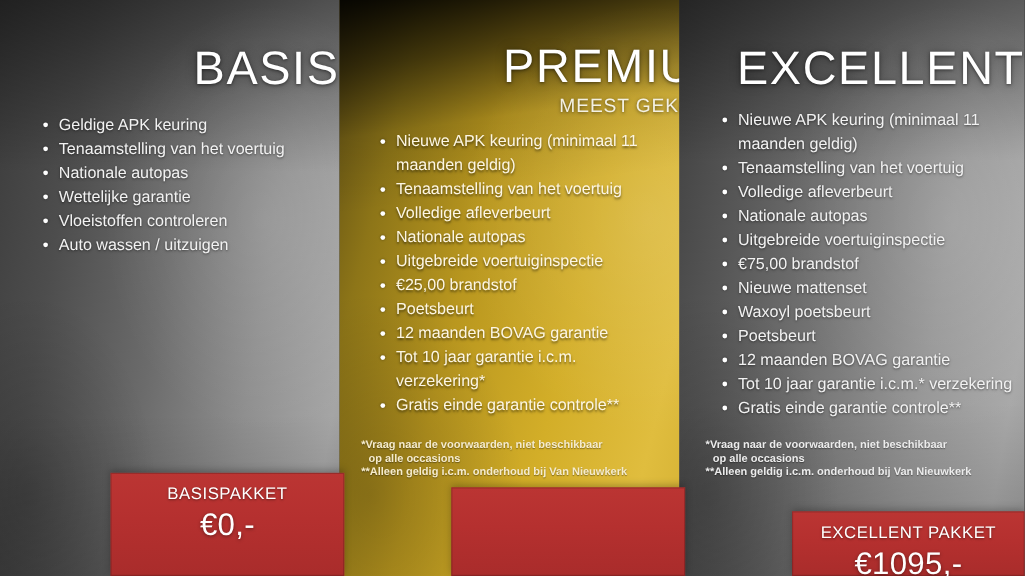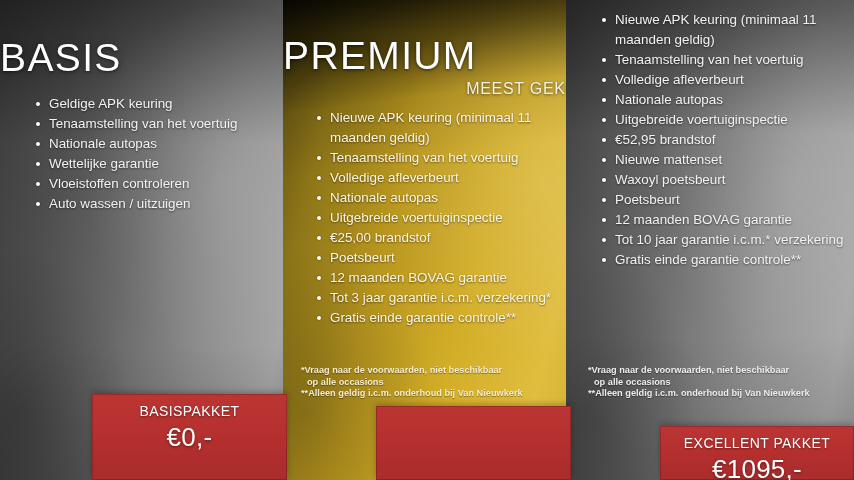--- a/index.html
+++ b/index.html
@@ -42,21 +42,21 @@
     position:absolute; inset:0;
     background:
       radial-gradient(ellipse 70% 55% at 78% 38%, rgba(255,255,255,0.13), rgba(255,255,255,0) 68%),
       radial-gradient(ellipse 55% 50% at 8% 86%, rgba(0,0,0,0.20), rgba(0,0,0,0) 70%);
     pointer-events:none;
   }
 
   
   .title {
     position:relative;
-    text-align:left;
+    text-align:right;
     color:#ffffff;
     font-weight:300;
     letter-spacing:0.035em;
     text-shadow:0 1px 3px rgba(0,0,0,0.55), 0 0 10px rgba(0,0,0,0.30);
     white-space:nowrap;
   }
   .panel.basis .title { font-size:39px; margin-top:36px; }
   .panel.premium .title { font-size:39px; margin-top:34px; }
   .panel.excellent .title { font-size:39px; margin-top:36px; }
 
@@ -174,39 +174,40 @@
     <div class="subtitle">MEEST GEKOZEN</div>
     <ul class="features">
       <li>Nieuwe APK keuring (minimaal 11 maanden geldig)</li>
       <li>Tenaamstelling van het voertuig</li>
       <li>Volledige afleverbeurt</li>
       <li>Nationale autopas</li>
       <li>Uitgebreide voertuiginspectie</li>
       <li>€25,00 brandstof</li>
       <li>Poetsbeurt</li>
       <li>12 maanden BOVAG garantie</li>
-      <li>Tot 3 jaar garantie i.c.m. verzekering*</li>
+      <li>Tot 10 jaar garantie i.c.m. verzekering*</li>
       <li>Gratis einde garantie controle**</li>
     </ul>
     <div class="footnotes">
       <div>*Vraag naar de voorwaarden, niet beschikbaar</div>
       <div class="indent">op alle occasions</div>
       <div>**Alleen geldig i.c.m. onderhoud bij Van Nieuwkerk</div>
     </div>
   </div>
 
   <div class="panel excellent">
     <div class="sheen"></div>
+    <div class="title">EXCELLENT</div>
     <ul class="features">
       <li>Nieuwe APK keuring (minimaal 11 maanden geldig)</li>
       <li>Tenaamstelling van het voertuig</li>
       <li>Volledige afleverbeurt</li>
       <li>Nationale autopas</li>
       <li>Uitgebreide voertuiginspectie</li>
-      <li>€52,95 brandstof</li>
+      <li>€75,00 brandstof</li>
       <li>Nieuwe mattenset</li>
       <li>Waxoyl poetsbeurt</li>
       <li>Poetsbeurt</li>
       <li>12 maanden BOVAG garantie</li>
       <li>Tot 10 jaar garantie i.c.m.* verzekering</li>
       <li>Gratis einde garantie controle**</li>
     </ul>
     <div class="footnotes">
       <div>*Vraag naar de voorwaarden, niet beschikbaar</div>
       <div class="indent">op alle occasions</div>

